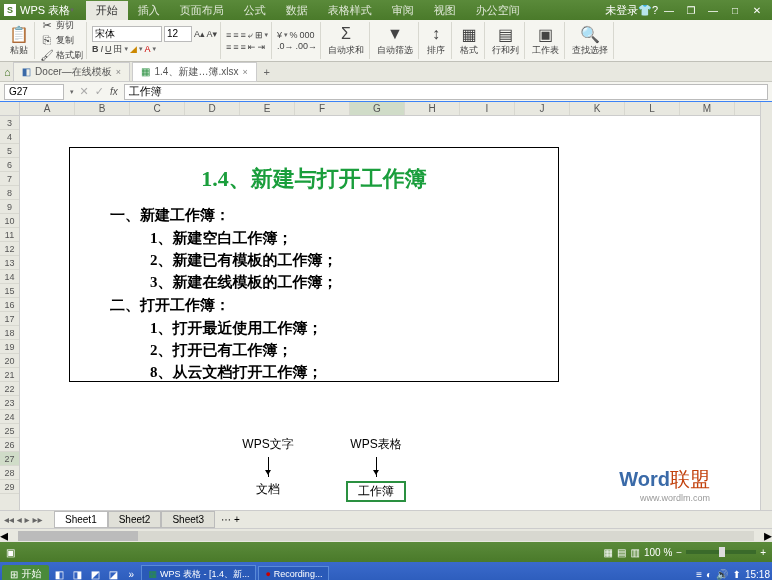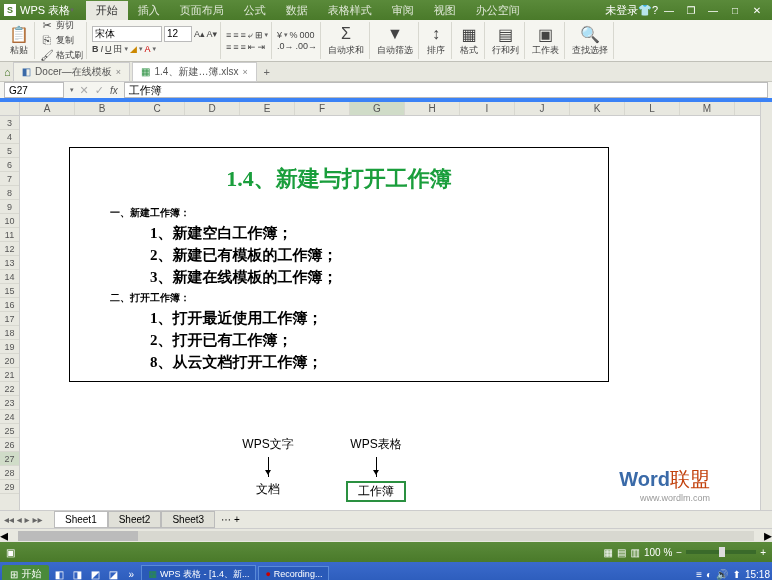--- a/index.html
+++ b/index.html
@@ -23,37 +23,37 @@
 .fontbox { display: flex; align-items: center; gap: 2px; }
 .fontbox input, .fontbox select { font-size: 10px; border: 1px solid #bbb; height: 16px; padding: 0 2px; background: #fff; }
 .dd { font-size: 7px; color: #666; }
 
 .doctabs { height: 20px; background: #e8e8e0; border-bottom: 1px solid #c8c8c0; display: flex; align-items: center; padding: 0 4px; gap: 2px; }
 .doctab { display: flex; align-items: center; gap: 4px; padding: 2px 8px; font-size: 10px; color: #555; border: 1px solid #ccc; background: #f0f0e8; cursor: pointer; }
 .doctab.active { background: #fff; }
 .doctab .x { font-size: 9px; color: #888; }
 .addtab { width: 16px; height: 14px; display: flex; align-items: center; justify-content: center; font-size: 11px; color: #666; cursor: pointer; }
 
-.fbar { height: 20px; background: #f5f5f0; border-bottom: 4px solid #3b82f6; display: flex; align-items: center; padding: 0 4px; gap: 6px; font-size: 11px; }
+.fbar { height: 20px; background: #f5f5f0; border-bottom: 1px solid #3b82f6; display: flex; align-items: center; padding: 0 4px; gap: 6px; font-size: 11px; }
 .namebox { width: 60px; height: 16px; border: 1px solid #bbb; background: #fff; font-size: 10px; padding: 0 4px; display: flex; align-items: center; }
 .fx { font-style: italic; font-size: 10px; color: #555; }
 .formulainput { flex: 1; height: 16px; border: 1px solid #bbb; background: #fff; font-size: 11px; padding: 0 4px; display: flex; align-items: center; }
 
 .sheet { position: relative; height: 408px; background: #fff; display: flex; }
 .rowheads { width: 20px; background: #e8e8e0; border-right: 1px solid #ccc; }
 .rowheads div { height: 14px; border-bottom: 1px solid #d8d8d0; font-size: 9px; color: #555; text-align: center; line-height: 14px; }
 .colheads { position: absolute; top: 0; left: 20px; right: 12px; height: 14px; background: #e8e8e0; border-bottom: 1px solid #ccc; display: flex; }
 .colheads div { width: 55px; border-right: 1px solid #d8d8d0; font-size: 10px; color: #555; text-align: center; line-height: 14px; }
 .corner { position: absolute; top: 0; left: 0; width: 20px; height: 14px; background: #e8e8e0; border-right: 1px solid #ccc; border-bottom: 1px solid #ccc; }
 .grid { position: absolute; top: 14px; left: 20px; right: 12px; bottom: 0; }
 .vscroll { position: absolute; right: 0; top: 0; width: 12px; bottom: 0; background: #e8e8e0; border-left: 1px solid #ccc; }
 
-.contentbox { position: absolute; left: 49px; top: 31px; width: 540px; height: 235px; border: 1.5px solid #000; background: #fff; padding: 8px 20px; }
+.contentbox { position: absolute; left: 49px; top: 31px; width: 490px; height: 235px; border: 1.5px solid #000; background: #fff; padding: 8px 20px; }
 .ctitle { text-align: center; font-size: 22px; font-weight: bold; color: #1a9e3c; margin: 8px 0 12px; font-family: SimSun; }
-.ch1 { font-size: 10px; font-weight: bold; margin: 4px 0 4px 20px; font-family: SimSun; }
+.ch1 { font-size: 15px; font-weight: bold; margin: 4px 0 4px 20px; font-family: SimSun; }
 .ci { font-size: 15px; margin: 3px 0 3px 60px; font-family: SimSun; font-weight: bold; }
 
 .labelpair { position: absolute; font-size: 12px; text-align: center; width: 60px; font-family: SimSun; }
 .arrow { width: 1px; height: 20px; background: #000; margin: 4px auto; position: relative; }
 .arrow::after { content: ''; position: absolute; bottom: -1px; left: -3px; border: 3px solid transparent; border-top: 5px solid #000; }
 .selcell { border: 2px solid #2a9040; background: #fff; }
 
 .watermark { position: absolute; right: 50px; top: 350px; font-size: 20px; }
 .watermark .w1 { color: #3a6aa8; font-weight: bold; }
 .watermark .w2 { color: #c2410c; font-weight: normal; }

